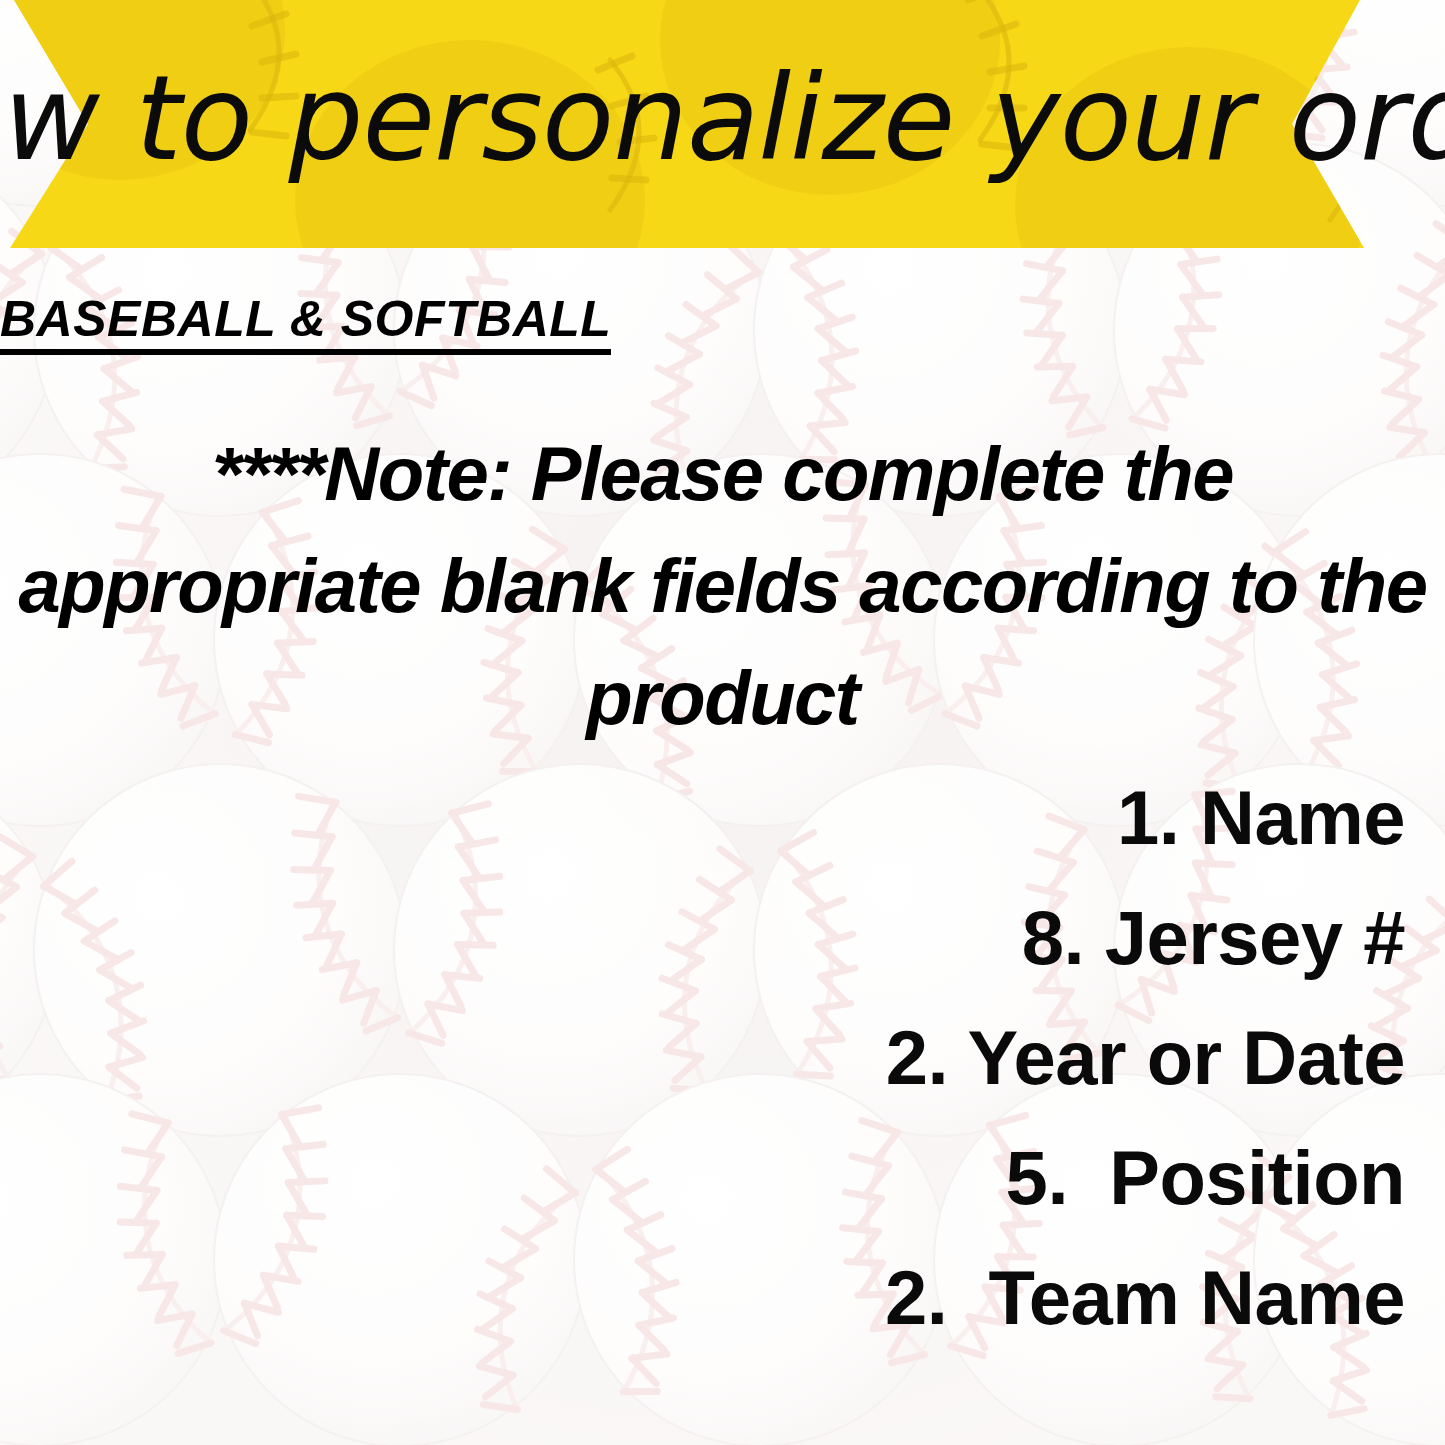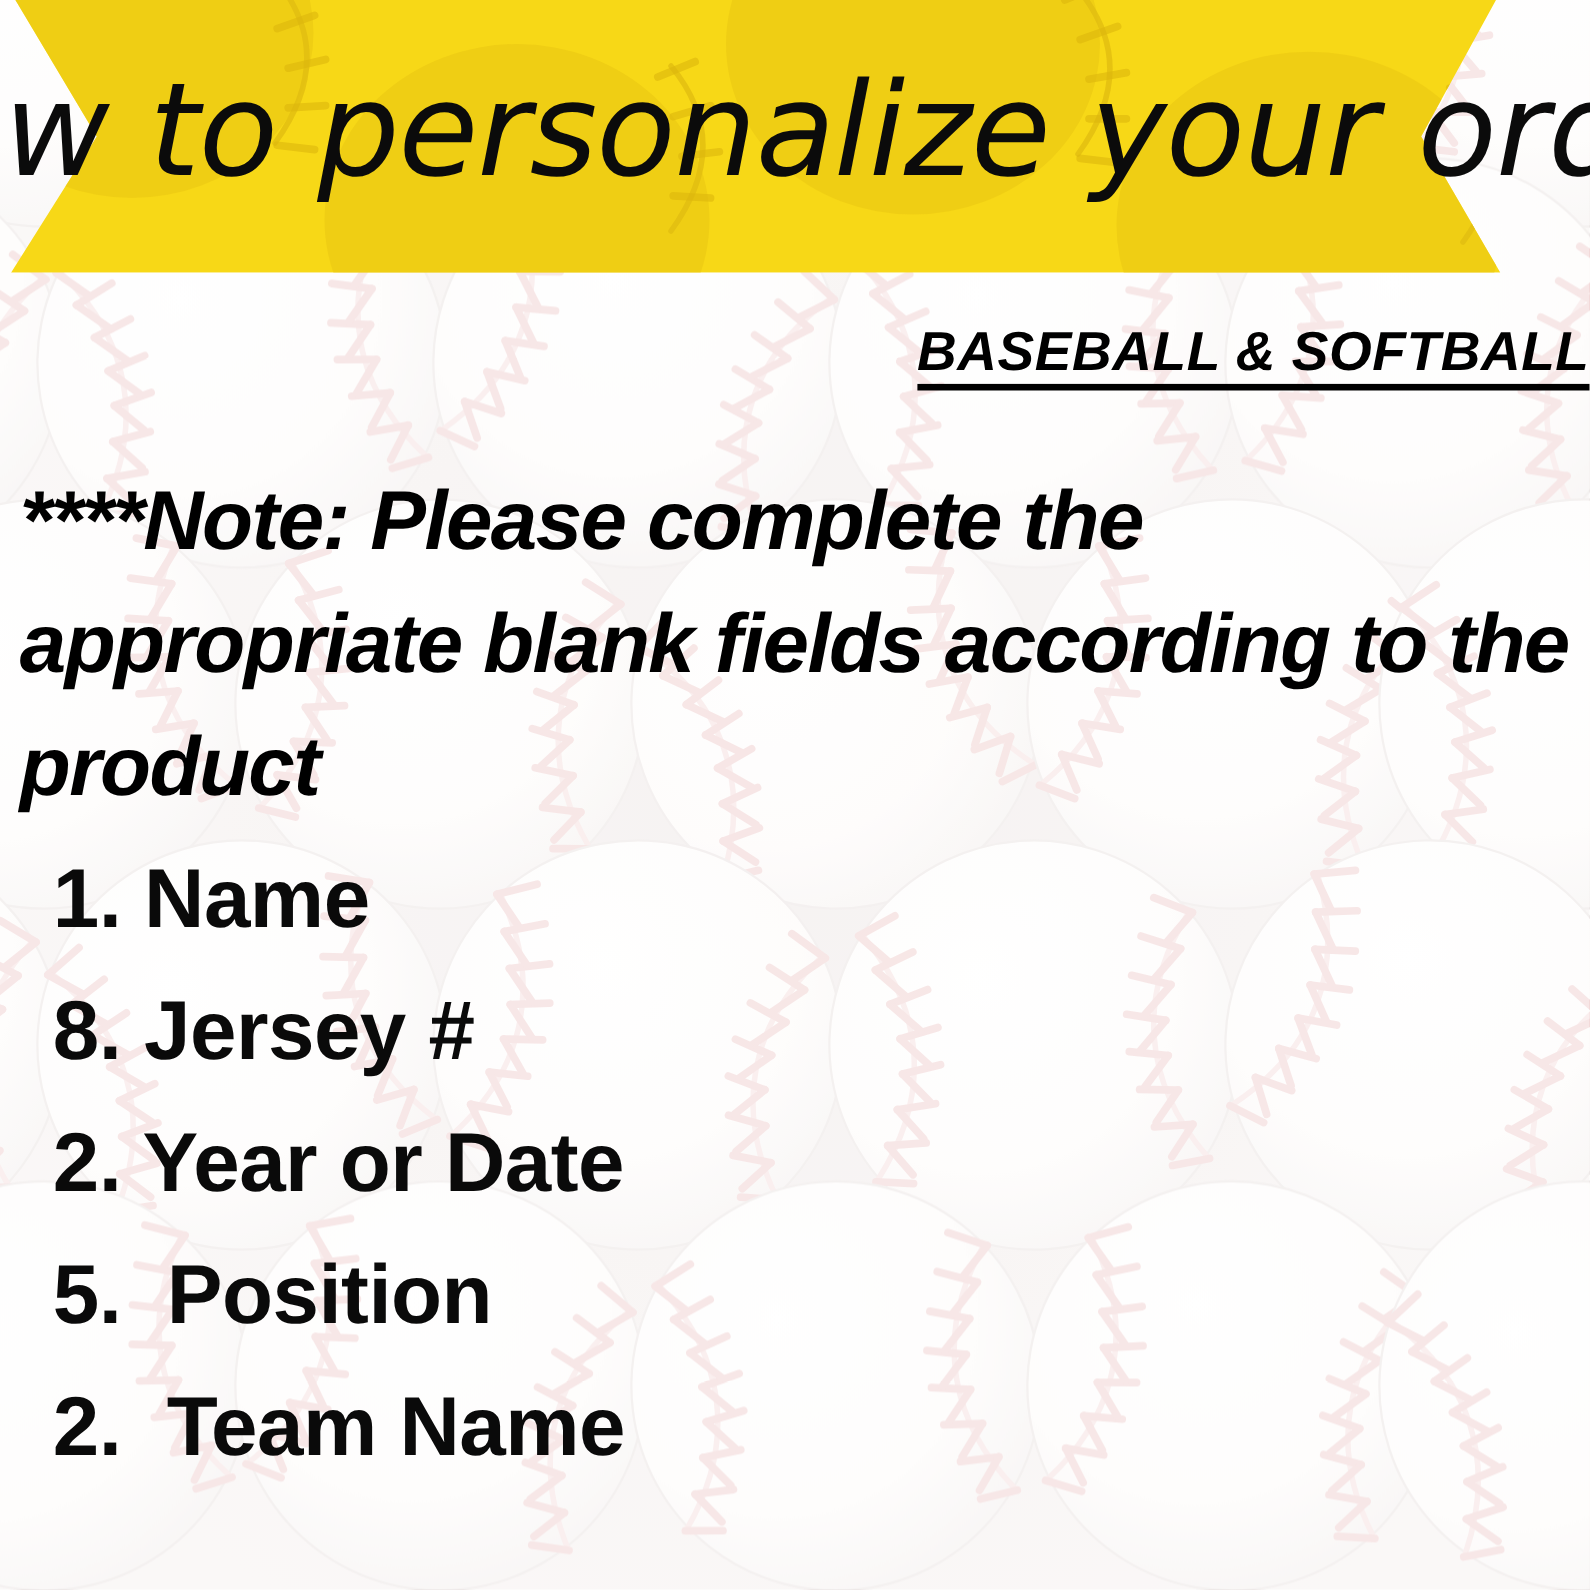--- a/index.html
+++ b/index.html
@@ -67,53 +67,55 @@
     z-index: 4;
     pointer-events: none;
   }
   #content > * { pointer-events: auto; }
 
   #subtitle {
     position: absolute;
     top: 290px;
     left: 0;
     right: 0;
-    text-align: right;
+    text-align: left;
     font-family: "Liberation Sans", sans-serif;
     font-size: 50px;
     font-weight: bold;
     font-style: italic;
     letter-spacing: 0.5px;
     color: #000;
   }
   #subtitle span {
     border-bottom: 6px solid #000;
     padding-bottom: 2px;
   }
 
   #note {
     position: absolute;
     top: 418px;
     left: 18px;
     right: 18px;
+    text-align: center;
     font-family: "Liberation Sans", sans-serif;
     font-size: 76px;
     line-height: 112px;
     font-weight: bold;
     font-style: italic;
     color: #000;
     letter-spacing: -1.5px;
   }
 
   #steps {
     position: absolute;
     top: 758px;
     left: 48px;
     right: 40px;
     font-family: "Liberation Sans", sans-serif;
+    text-align: right;
   }
   .step {
     font-size: 76px;
     line-height: 120px;
     font-weight: bold;
     color: #0a0a0a;
     letter-spacing: -0.5px;
     white-space: pre;
   }
 </style>

